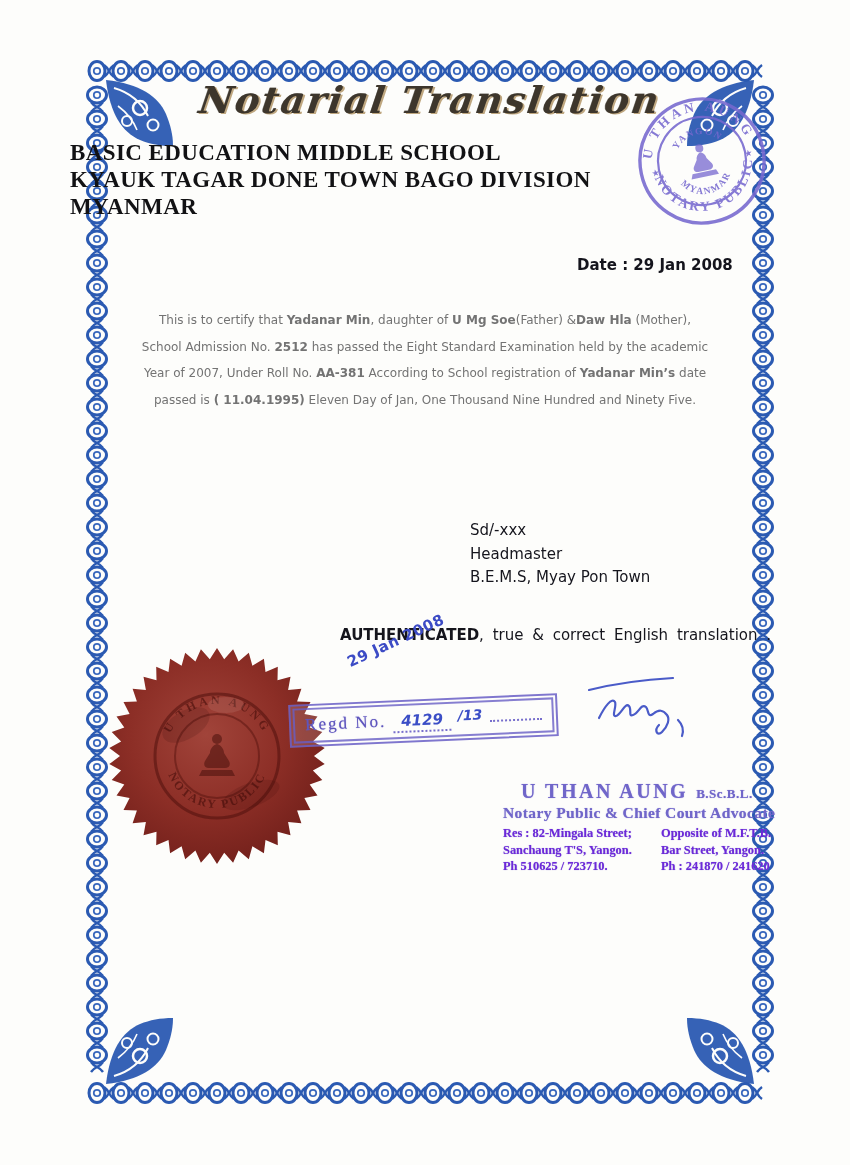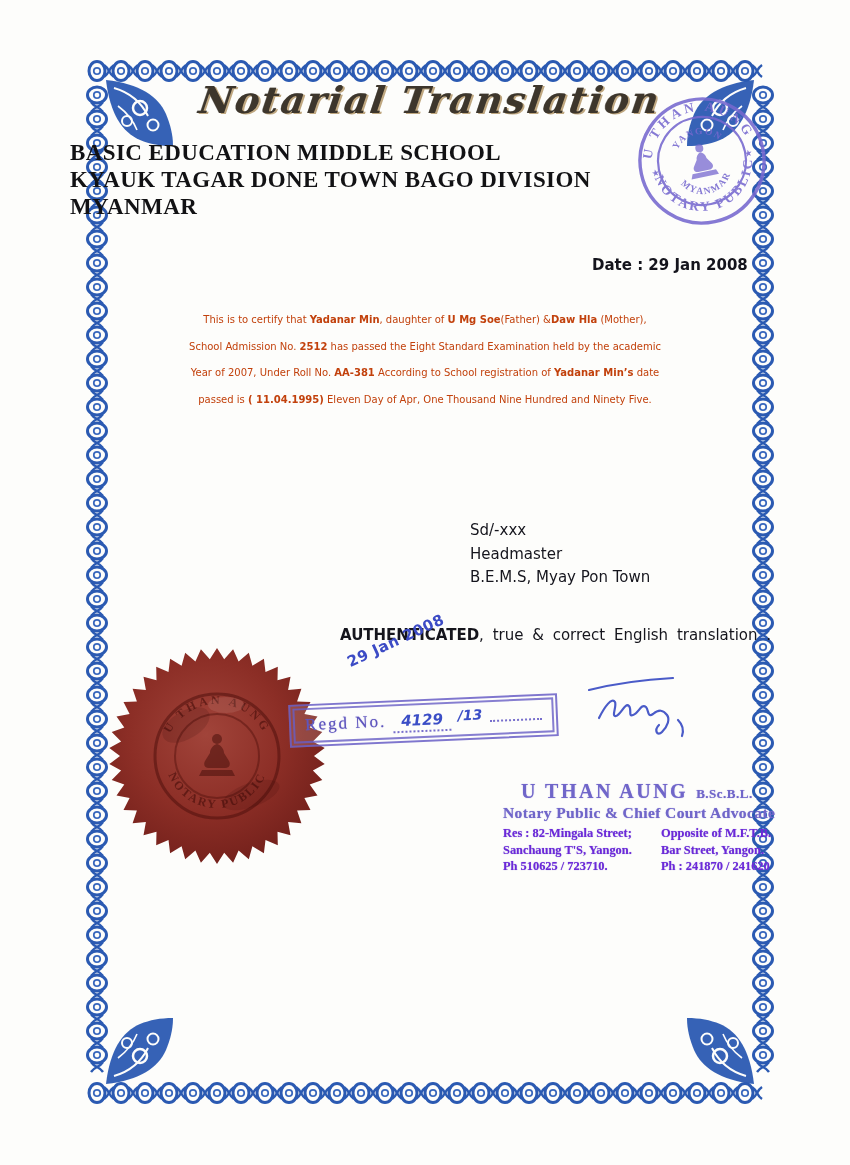--- a/index.html
+++ b/index.html
@@ -14,24 +14,24 @@
          font-size:37px;letter-spacing:2px;color:#3d362c;
          transform:skewX(-8deg);
          text-shadow:2px 1px 0 rgba(158,122,62,.65), -0.5px -0.5px 0 rgba(30,25,15,.5);}
 
   
   .school{left:70px;top:139px;width:750px;text-align:left;
           font-family:"Liberation Serif",serif;font-weight:700;font-size:23px;
           letter-spacing:.4px;color:#121214;line-height:27px;}
 
   
-  .date-line{left:592px;top:256px;font-size:15px;font-weight:700;color:#14141c;}
-
-  
-  .bodytext{left:95px;top:307px;width:660px;font-size:10px;color:#c2410c;}
+  .date-line{left:577px;top:256px;font-size:15px;font-weight:700;color:#14141c;}
+
+  
+  .bodytext{left:95px;top:307px;width:660px;font-size:12px;color:#737373;}
   .body-line{text-align:center;line-height:26.5px;white-space:nowrap;}
 
   
   .signatory{left:470px;top:519px;width:300px;text-align:left;
              font-size:15px;line-height:23.5px;color:#15151d;}
 
   
   .attest{left:340px;top:626px;width:440px;font-size:15px;word-spacing:4px;color:#15151c;}
 
   .bold{font-weight:700;}
@@ -266,21 +266,21 @@
       <path d="M63,86 l24,0 2,5 -28,0 z"></path>
     </g>
   </svg>
 
   <div class="abs date-line">Date :  29 Jan 2008</div>
 
   <div class="abs bodytext">
     <div class="body-line"><span>This is to certify that </span><span class="bold">Yadanar Min</span><span>, daughter of </span><span class="bold">U Mg Soe</span><span>(Father) &amp;</span><span class="bold">Daw Hla</span><span> (Mother),</span></div>
     <div class="body-line"><span>School Admission No. </span><span class="bold">2512</span><span> has passed the Eight Standard Examination held by the academic</span></div>
     <div class="body-line"><span>Year of 2007, Under Roll No. </span><span class="bold">AA-381</span><span>  According to School registration of </span><span class="bold">Yadanar Min’s</span><span> date</span></div>
-    <div class="body-line"><span>passed is </span><span class="bold">( 11.04.1995)</span><span> Eleven Day of Apr, One Thousand Nine Hundred and Ninety Five.</span></div>
+    <div class="body-line"><span>passed is </span><span class="bold">( 11.04.1995)</span><span> Eleven Day of Jan, One Thousand Nine Hundred and Ninety Five.</span></div>
   </div>
 
   <div class="abs signatory">
     <div>Sd/-xxx</div>
     <div>Headmaster</div>
     <div>B.E.M.S, Myay Pon Town</div>
   </div>
 
   <div class="abs attest"><span class="bold">AUTHENTICATED</span><span>, true  &amp;  correct  English  translation .</span></div>
 

